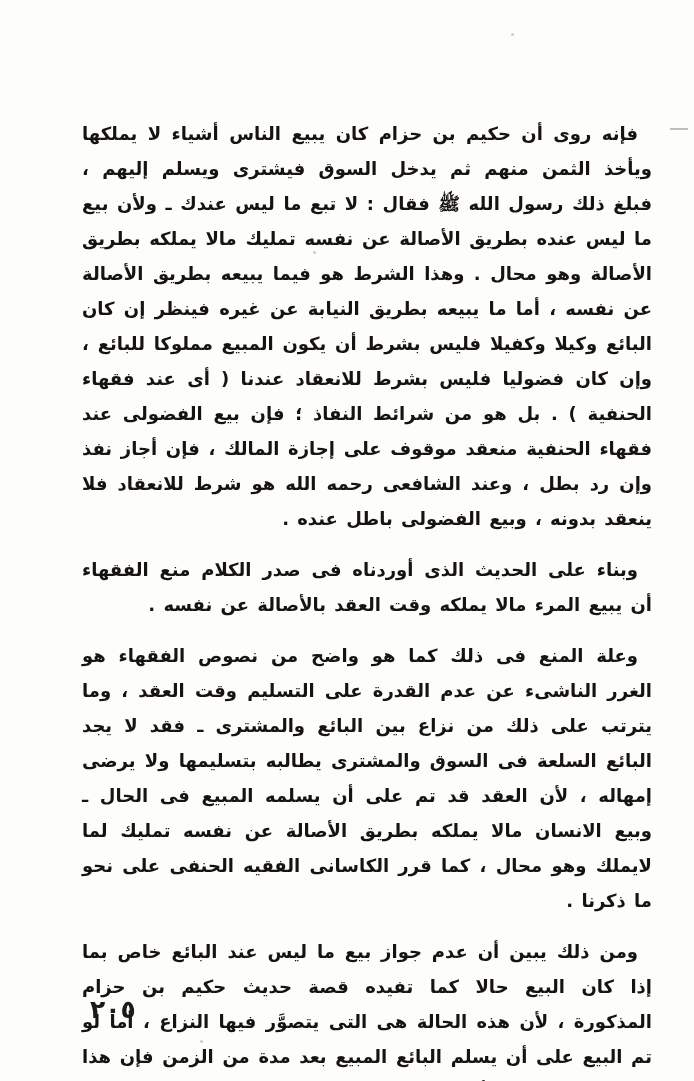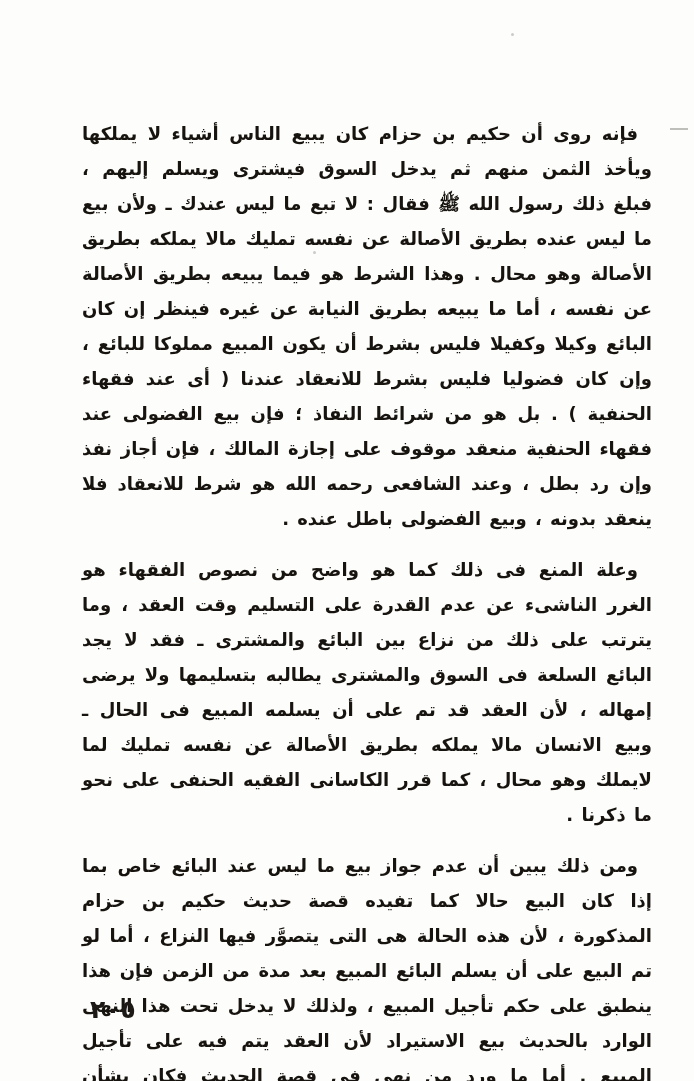--- a/index.html
+++ b/index.html
@@ -75,19 +75,20 @@
 
 <div class="page">
 
   <div class="scan-dash-top"></div>
   <div class="scan-speck speck-1"></div>
   <div class="scan-speck speck-2"></div>
   <div class="scan-speck speck-3"></div>
 
   <main class="text-block" dir="rtl" lang="ar">
     <p class="para">فإنه روى أن حكيم بن حزام كان يبيع الناس أشياء لا يملكها ويأخذ الثمن منهم ثم يدخل السوق فيشترى ويسلم إليهم ، فبلغ ذلك رسول الله ﷺ فقال : لا تبع ما ليس عندك ـ ولأن بيع ما ليس عنده بطريق الأصالة عن نفسه تمليك مالا يملكه بطريق الأصالة وهو محال . وهذا الشرط هو فيما يبيعه بطريق الأصالة عن نفسه ، أما ما يبيعه بطريق النيابة عن غيره فينظر إن كان البائع وكيلا وكفيلا فليس بشرط أن يكون المبيع مملوكا للبائع ، وإن كان فضوليا فليس بشرط للانعقاد عندنا ( أى عند فقهاء الحنفية ) . بل هو من شرائط النفاذ ؛ فإن بيع الفضولى عند فقهاء الحنفية منعقد موقوف على إجازة المالك ، فإن أجاز نفذ وإن رد بطل ، وعند الشافعى رحمه الله هو شرط للانعقاد فلا ينعقد بدونه ، وبيع الفضولى باطل عنده .</p>
+    <p class="para">وبناء على الحديث الذى أوردناه فى صدر الكلام منع الفقهاء أن يبيع المرء مالا يملكه وقت العقد بالأصالة عن نفسه .</p>
     <p class="para">وعلة المنع فى ذلك كما هو واضح من نصوص الفقهاء هو الغرر الناشىء عن عدم القدرة على التسليم وقت العقد ، وما يترتب على ذلك من نزاع بين البائع والمشترى ـ فقد لا يجد البائع السلعة فى السوق والمشترى يطالبه بتسليمها ولا يرضى إمهاله ، لأن العقد قد تم على أن يسلمه المبيع فى الحال ـ وبيع الانسان مالا يملكه بطريق الأصالة عن نفسه تمليك لما لايملك وهو محال ، كما قرر الكاسانى الفقيه الحنفى على نحو ما ذكرنا .</p>
     <p class="para">ومن ذلك يبين أن عدم جواز بيع ما ليس عند البائع خاص بما إذا كان البيع حالا كما تفيده قصة حديث حكيم بن حزام المذكورة ، لأن هذه الحالة هى التى يتصوَّر فيها النزاع ، أما لو تم البيع على أن يسلم البائع المبيع بعد مدة من الزمن فإن هذا ينطبق على حكم تأجيل المبيع ، ولذلك لا يدخل تحت هذا النهى الوارد بالحديث بيع الاستيراد لأن العقد يتم فيه على تأجيل المبيع . أما ما ورد من نهى فى قصة الحديث فكان بشأن تسليم المبيع فى الحال ، لذا كان النهى .</p>
   </main>
 
   <div class="page-number">٢٠٥</div>
 
 </div>
 
 </body></html>

